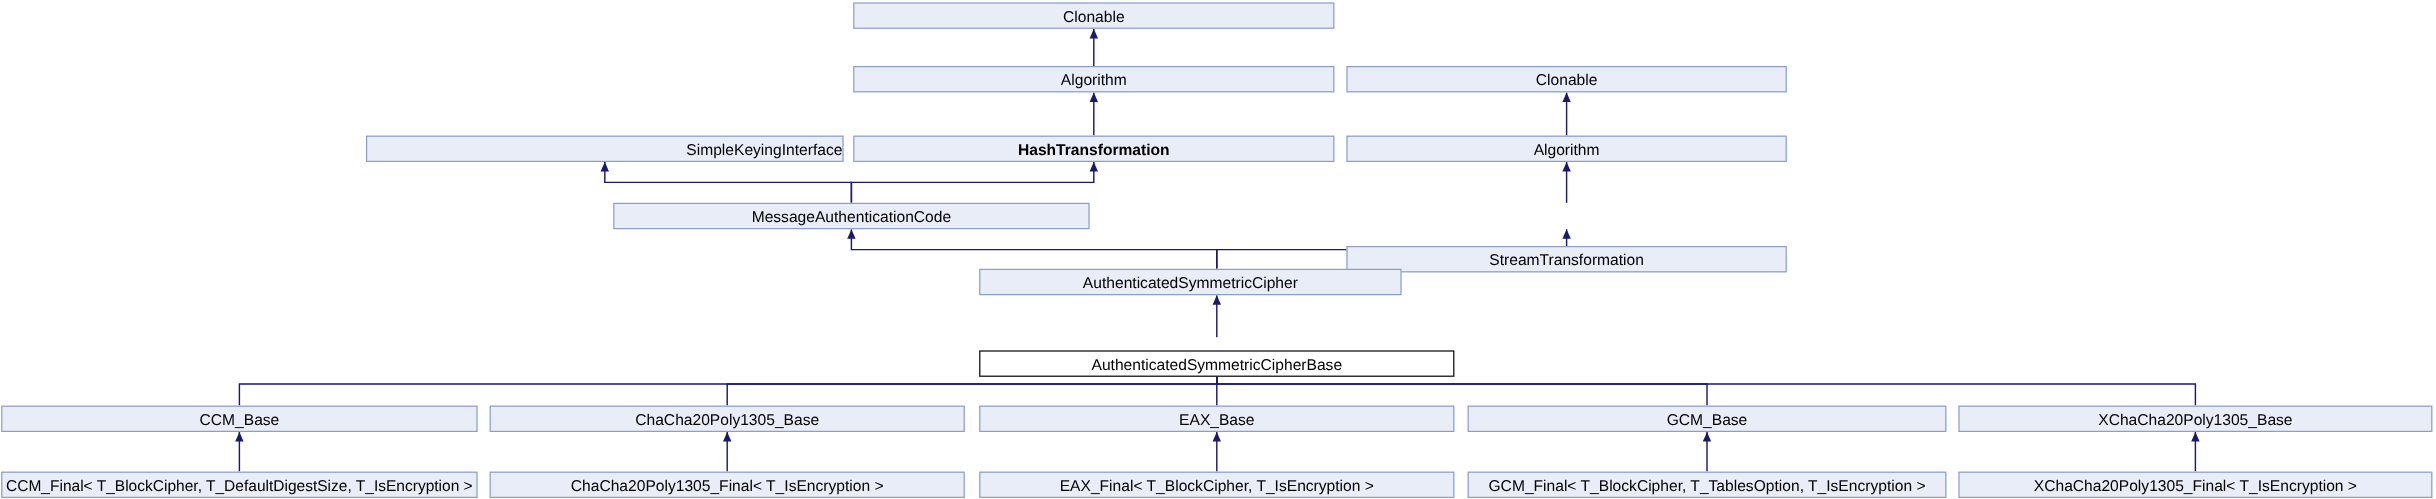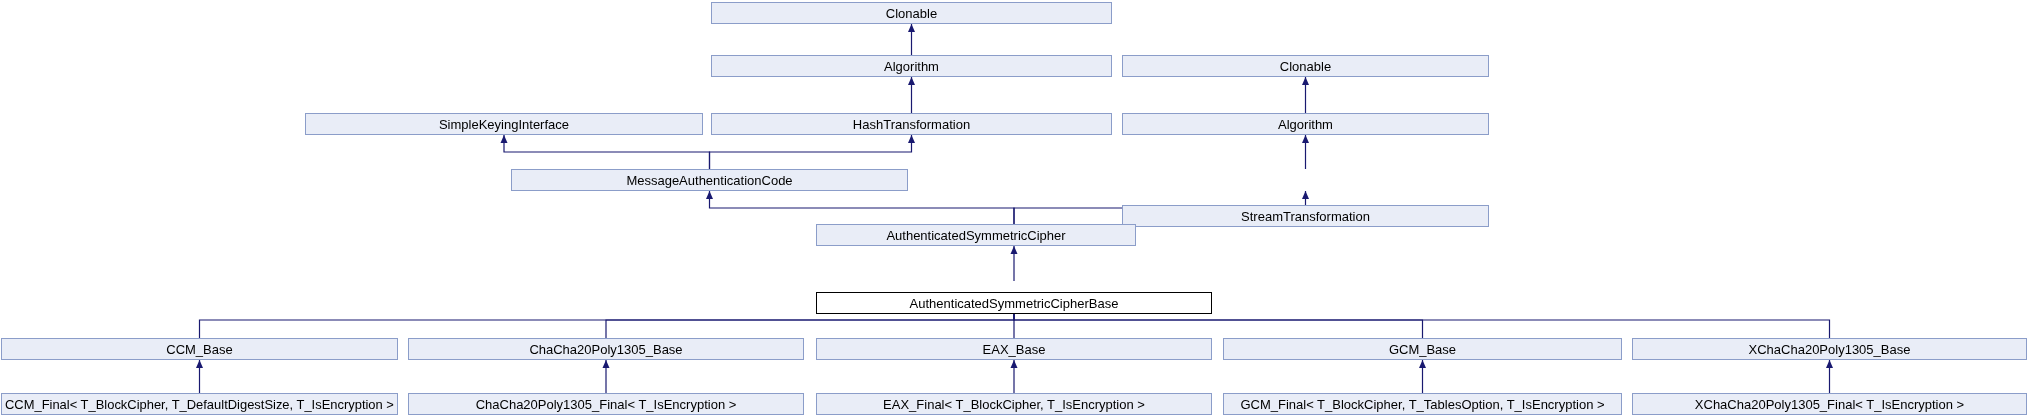--- a/index.html
+++ b/index.html
@@ -103,36 +103,36 @@
     </svg>
     <div class="node" style="left: 711px; top: 2px; width: 401px; height: 22px;">
       <span class="lbl">Clonable</span>
     </div>
     <div class="node" style="left: 711px; top: 55px; width: 401px; height: 22px;">
       <span class="lbl">Algorithm</span>
     </div>
     <div class="node" style="left: 1122px; top: 55px; width: 367px; height: 22px;">
       <span class="lbl">Clonable</span>
     </div>
-    <div class="node" style="left: 305px; top: 113px; width: 398px; height: 22px;">
+    <div class="node" style="left: 305px; top: 113px; width: 398px; height: 22px; justify-content: flex-end;">
       <span class="lbl">SimpleKeyingInterface</span>
     </div>
-    <div class="node" style="left: 711px; top: 113px; width: 401px; height: 22px;">
+    <div class="node" style="left: 711px; top: 113px; width: 401px; height: 22px; font-weight: bold;">
       <span class="lbl">HashTransformation</span>
     </div>
     <div class="node" style="left: 1122px; top: 113px; width: 367px; height: 22px;">
       <span class="lbl">Algorithm</span>
     </div>
     <div class="node" style="left: 511px; top: 169px; width: 397px; height: 22px;">
       <span class="lbl">MessageAuthenticationCode</span>
     </div>
     <div class="node" style="left: 1122px; top: 169px; width: 367px; height: 22px; margin-top: 36px;">
       <span class="lbl">StreamTransformation</span>
     </div>
-    <div class="node" style="left: 816px; top: 224px; width: 320px; height: 22px;">
+    <div class="node" style="left: 816px; top: 224px; width: 352px; height: 22px;">
       <span class="lbl">AuthenticatedSymmetricCipher</span>
     </div>
     <div class="node current" style="left: 816px; top: 292px; width: 396px; height: 22px;">
       <span class="lbl">AuthenticatedSymmetricCipherBase</span>
     </div>
     <div class="node" style="left: 1px; top: 338px; width: 397px; height: 22px;">
       <span class="lbl">CCM_Base</span>
     </div>
     <div class="node" style="left: 408px; top: 338px; width: 396px; height: 22px;">
       <span class="lbl">ChaCha20Poly1305_Base</span>

